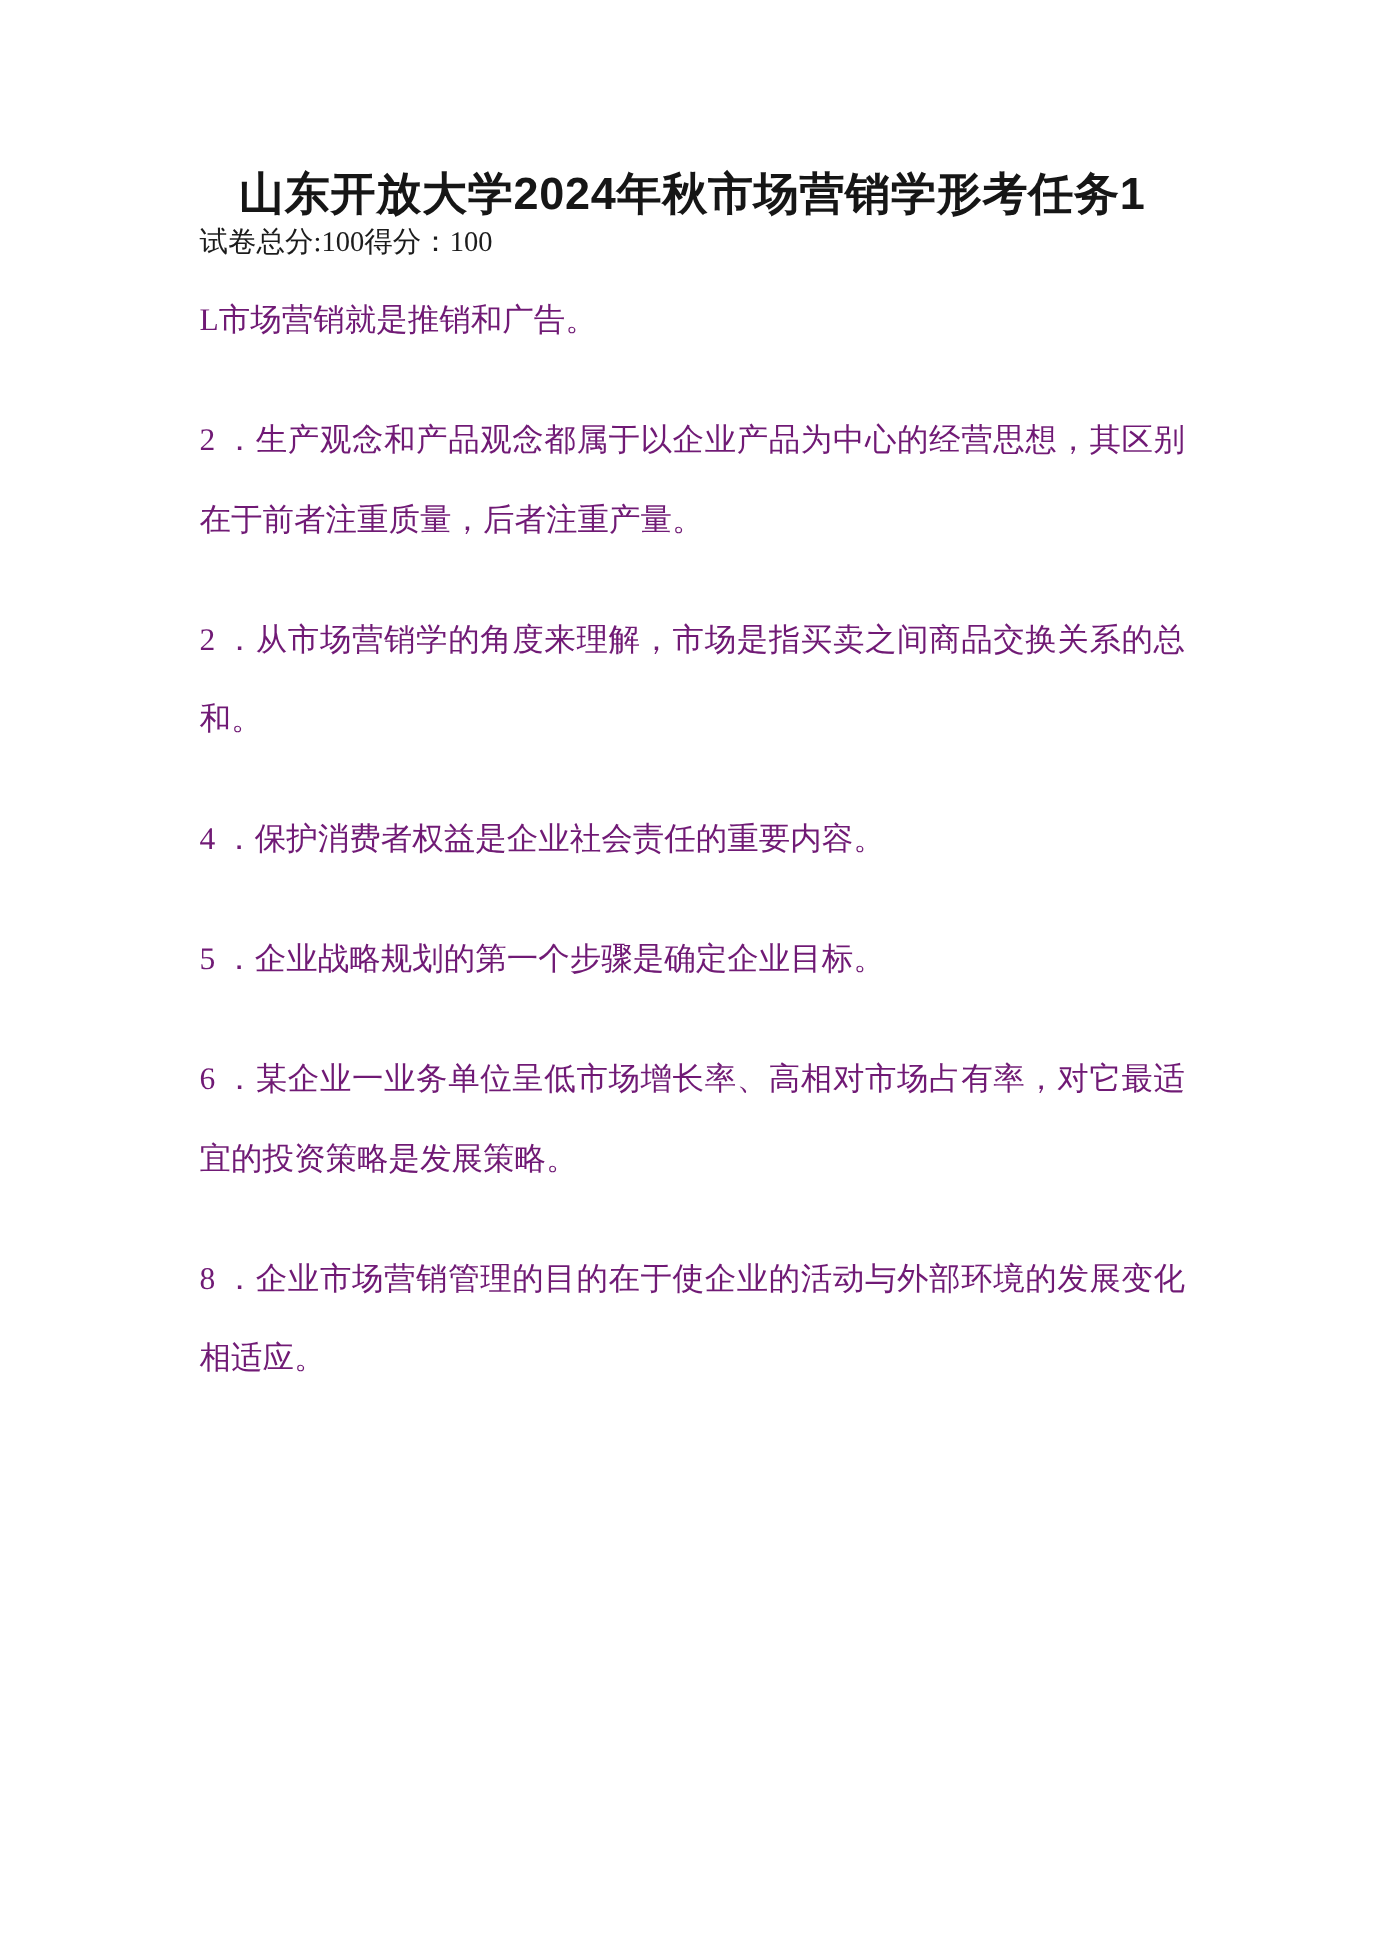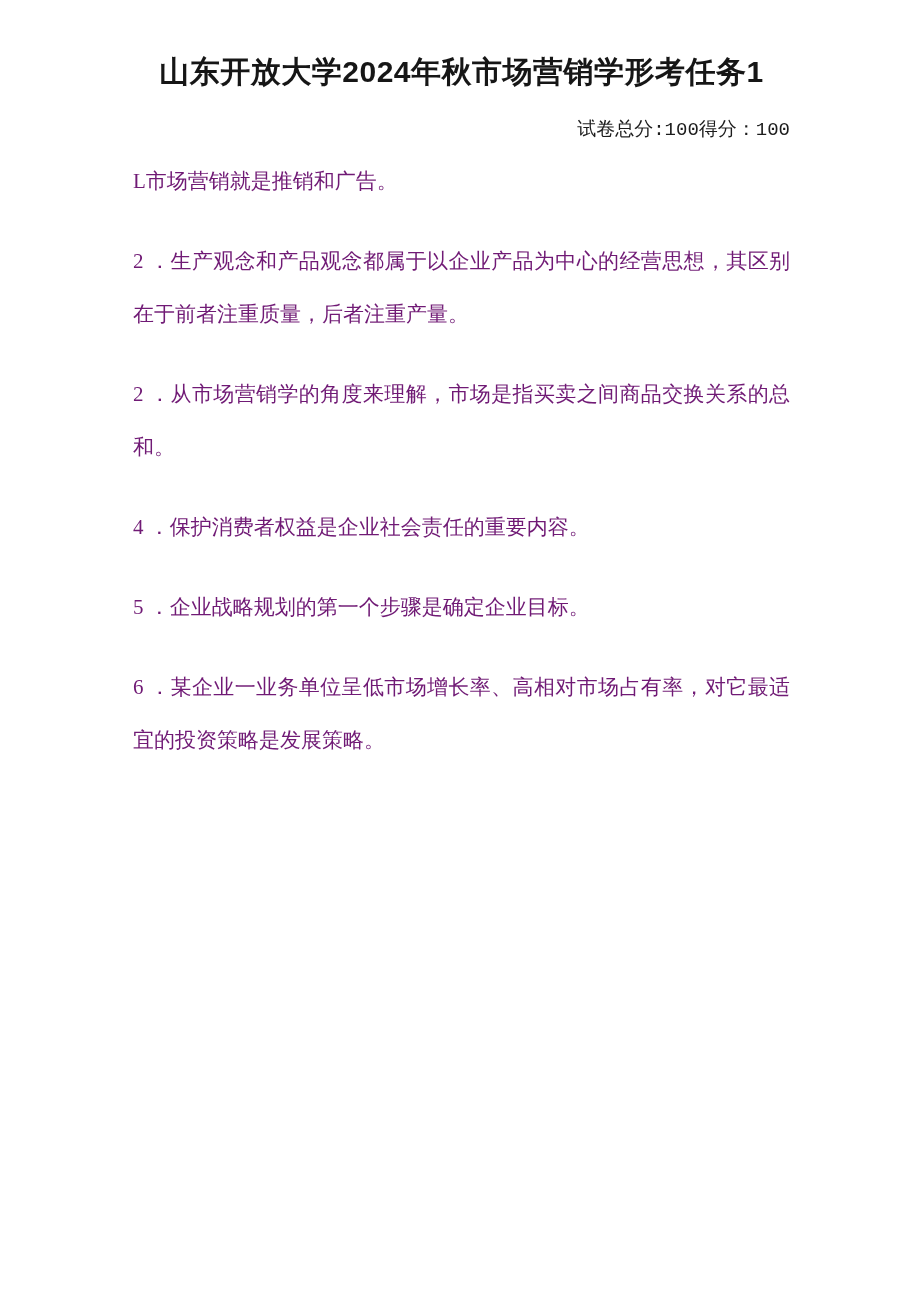--- a/index.html
+++ b/index.html
@@ -10,40 +10,38 @@
   }
   .page {
     position: relative;
     width: 920px;
     height: 1301px;
     margin: 0 auto;
     background: #ffffff;
     color: #1c1c1c;
     font-family: "Liberation Serif", "DejaVu Serif", serif;
     overflow: hidden;
-    padding: 52px 130px 0 133px;
+    padding: 110px 130px 0 133px;
   }
   .doc-title {
     margin: 0;
     text-align: center;
     font-family: "Liberation Sans", "DejaVu Sans", sans-serif;
     font-size: 30px;
     font-weight: 700;
     line-height: 40px;
     letter-spacing: 0.5px;
     color: #161616;
     white-space: nowrap;
   }
   .score-line {
-    margin-top: 26px;
-    text-align: right;
+    text-align: left;
     font-size: 19px;
     line-height: 24px;
     color: #1c1c1c;
-    font-family: Liberation Mono, monospace;
   }
   .section-heading {
     margin-top: 50px;
     font-size: 21px;
     line-height: 26px;
     color: #1c1c1c;
   }
   .question {
     font-size: 21px;
     line-height: 53px;
@@ -64,14 +62,15 @@
 
   <div class="score-line">试卷总分:100得分：100</div>
 
 
   <p class="question">L市场营销就是推销和广告。</p>
   <p class="question">2 ．生产观念和产品观念都属于以企业产品为中心的经营思想，其区别在于前者注重质量，后者注重产量。</p>
   <p class="question">2 ．从市场营销学的角度来理解，市场是指买卖之间商品交换关系的总和。</p>
   <p class="question">4 ．保护消费者权益是企业社会责任的重要内容。</p>
   <p class="question">5 ．企业战略规划的第一个步骤是确定企业目标。</p>
   <p class="question">6 ．某企业一业务单位呈低市场增长率、高相对市场占有率，对它最适宜的投资策略是发展策略。</p>
+  <p class="question">8 ．企业市场营销管理的目的在于使企业的活动与外部环境的发展变化相适应。</p>
 
 </div>
 
 </body></html>

